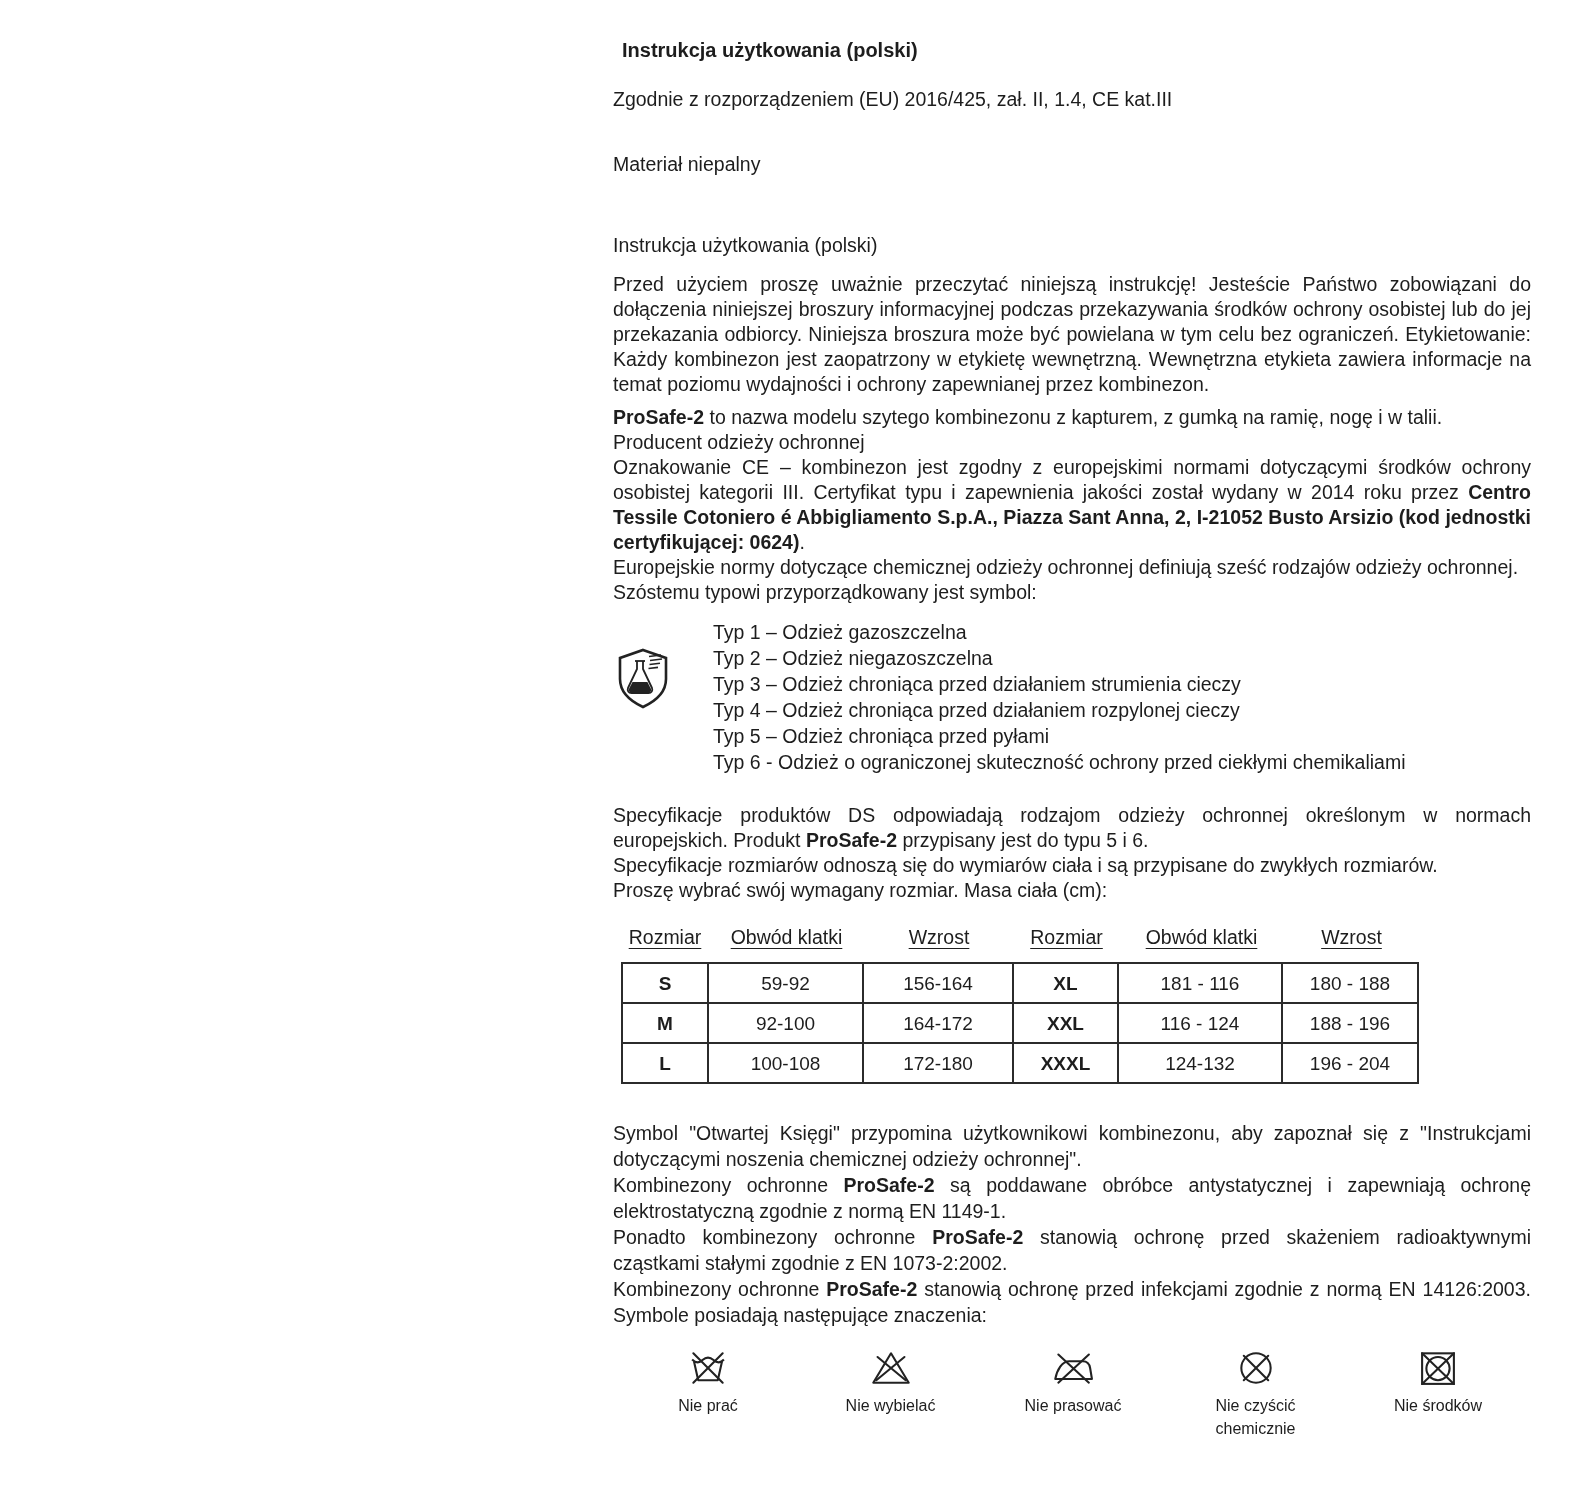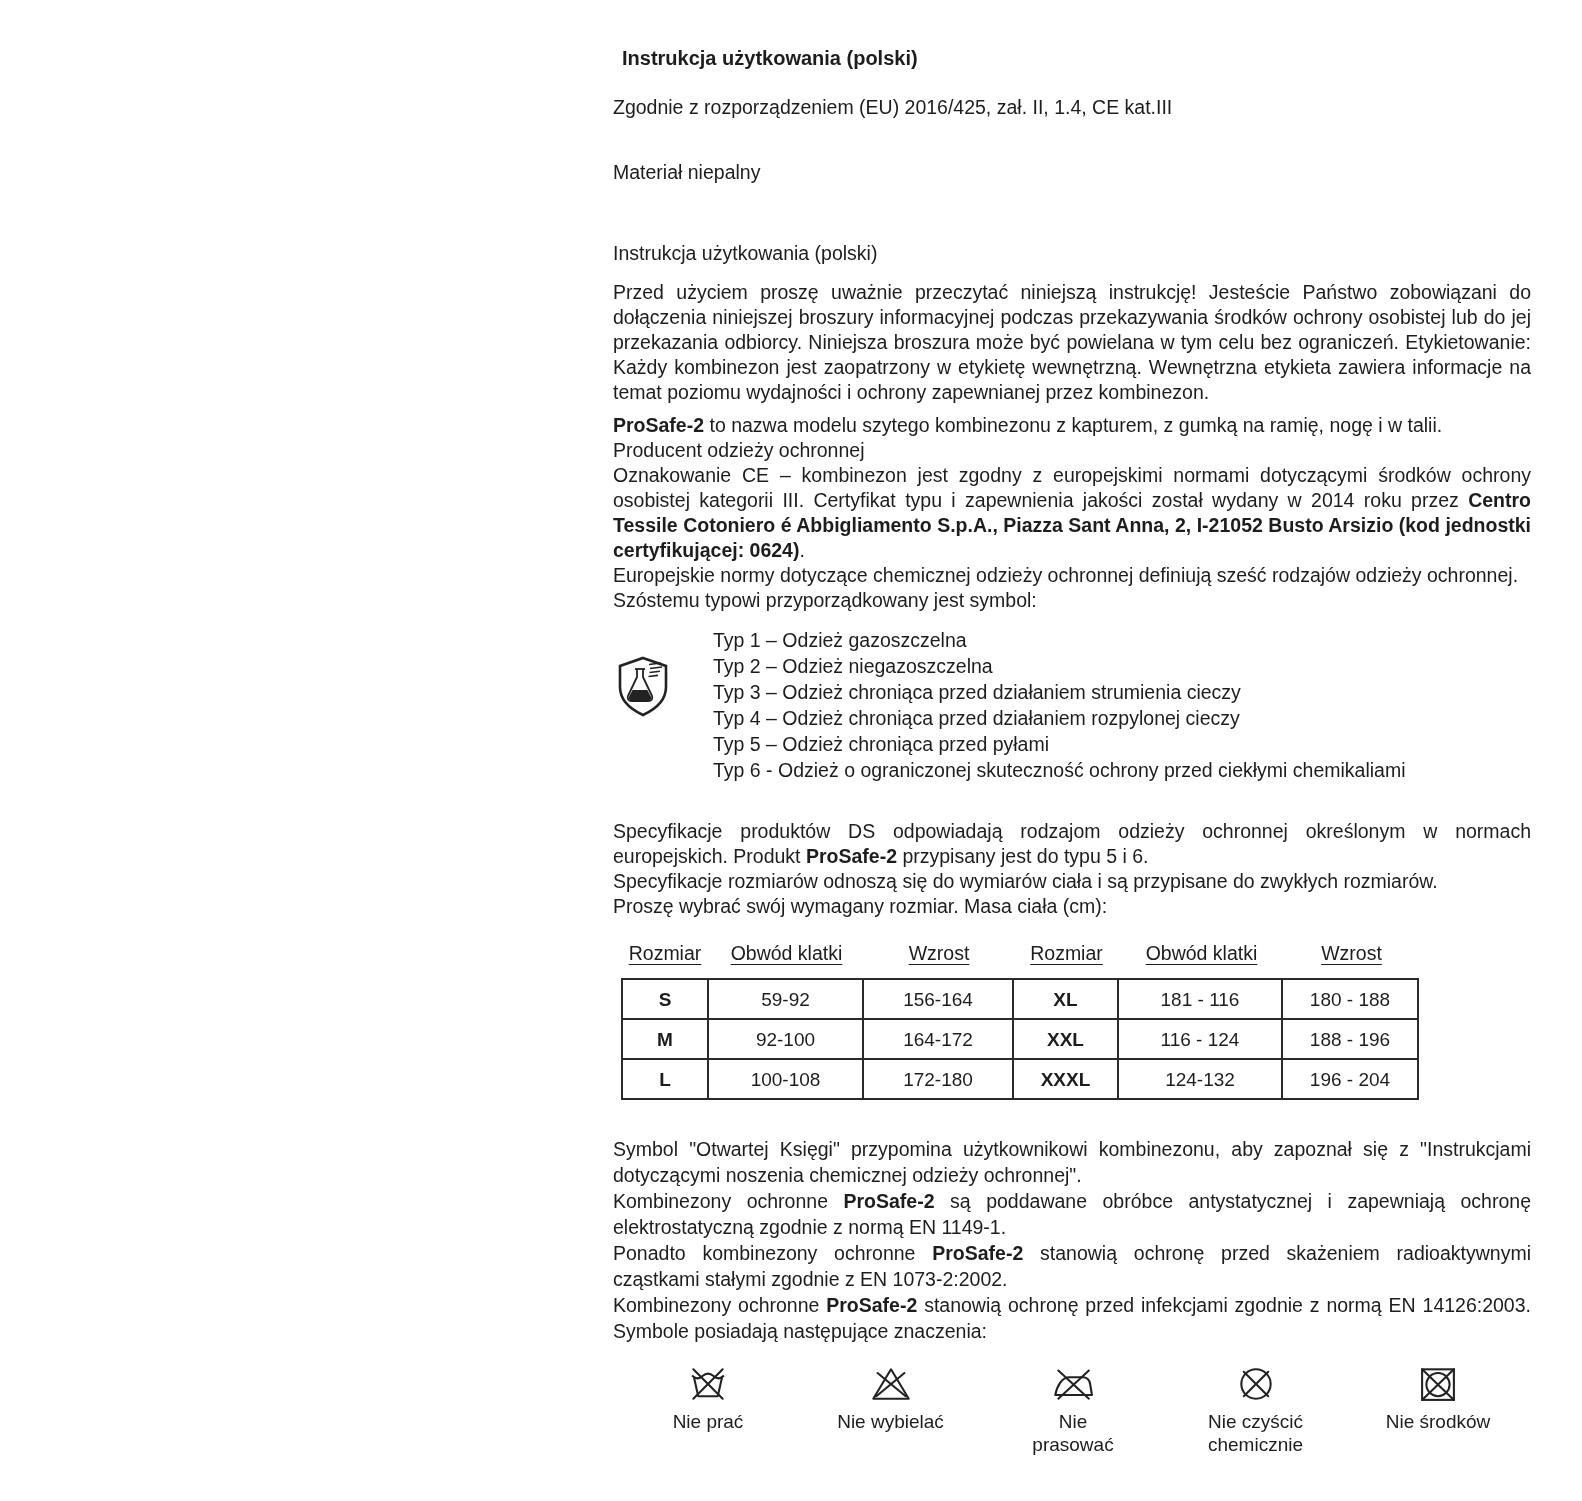--- a/index.html
+++ b/index.html
@@ -8,21 +8,21 @@
     background: #ffffff;
     width: 1582px;
     height: 1501px;
     overflow: hidden;
     font-family: "Liberation Sans", sans-serif;
     color: #1d1d1d;
   }
   .page {
     position: absolute;
     left: 613px;
-    top: 46px;
+    top: 38px;
     width: 918px;
     font-size: 19.5px;
     line-height: 25px;
   }
   p { margin: 0; }
   .title {
     font-size: 20px;
     font-weight: bold;
     margin: 0 0 0 9px;
     line-height: 25px;
@@ -41,21 +41,21 @@
     min-height: 160px;
   }
   .types-list p { line-height: 26px; }
   .shield {
     position: absolute;
     left: 0;
     top: 28px;
     width: 60px;
     height: 64px;
   }
-  .specs { margin-top: 32px; }
+  .specs { margin-top: 24px; }
   .table-area { margin-top: 22px; }
   .thead {
     display: grid;
     grid-template-columns: 88px 155px 150px 105px 165px 135px;
     width: 798px;
     margin-left: 8px;
     font-weight: normal;
   }
   .th {
     text-align: center;
@@ -95,21 +95,21 @@
   .care {
     display: flex;
     flex-direction: column;
     align-items: center;
     width: 130px;
   }
   .care .cicon { display: block; height: 40px; }
   .care .clabel {
     margin-top: 6px;
     text-align: center;
-    font-size: 19px;
+    font-size: 16px;
     line-height: 23px;
     max-width: 110px;
   }
   svg { display: block; }
 </style>
 </head>
 <body>
 
 <div class="page">
 

